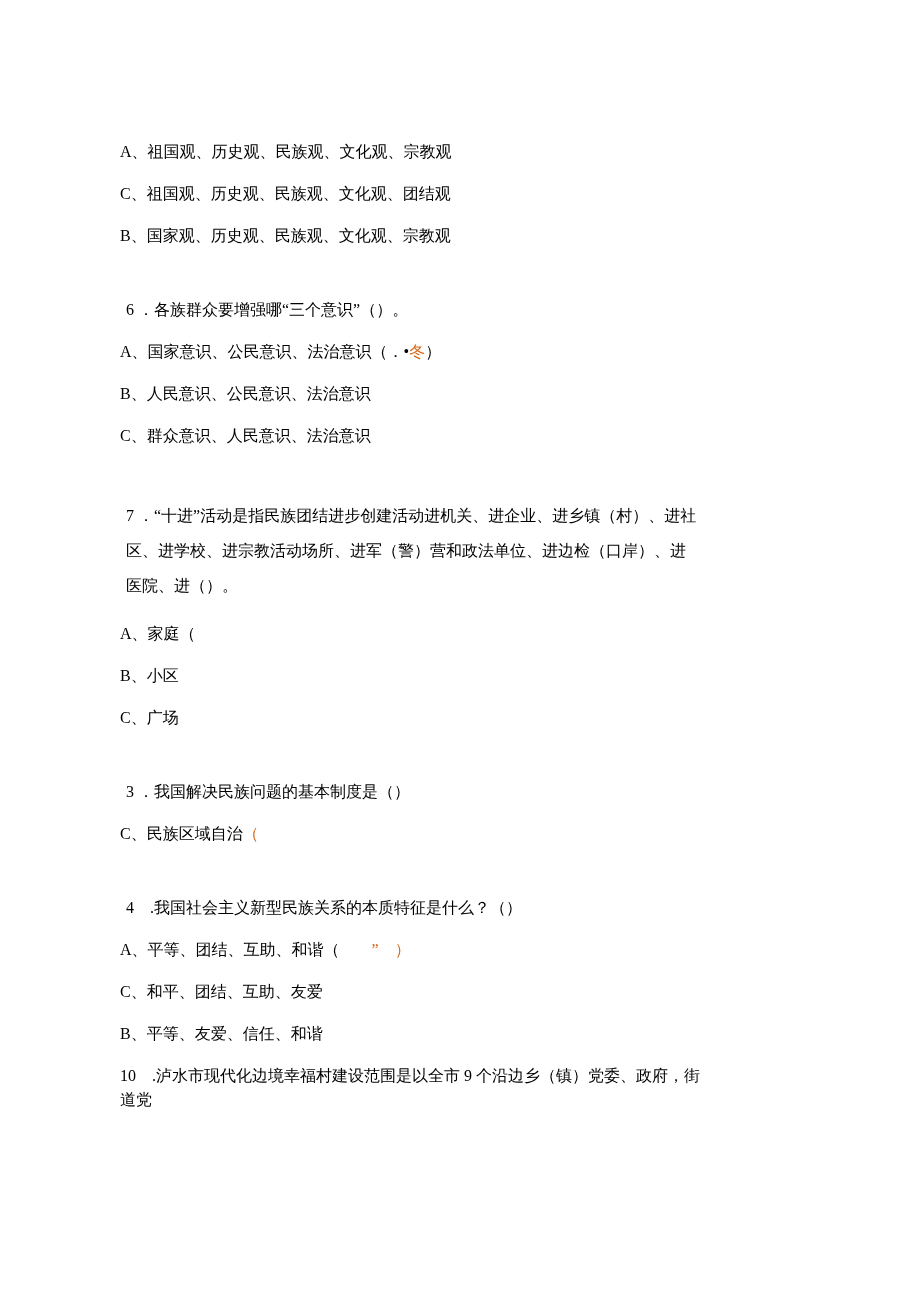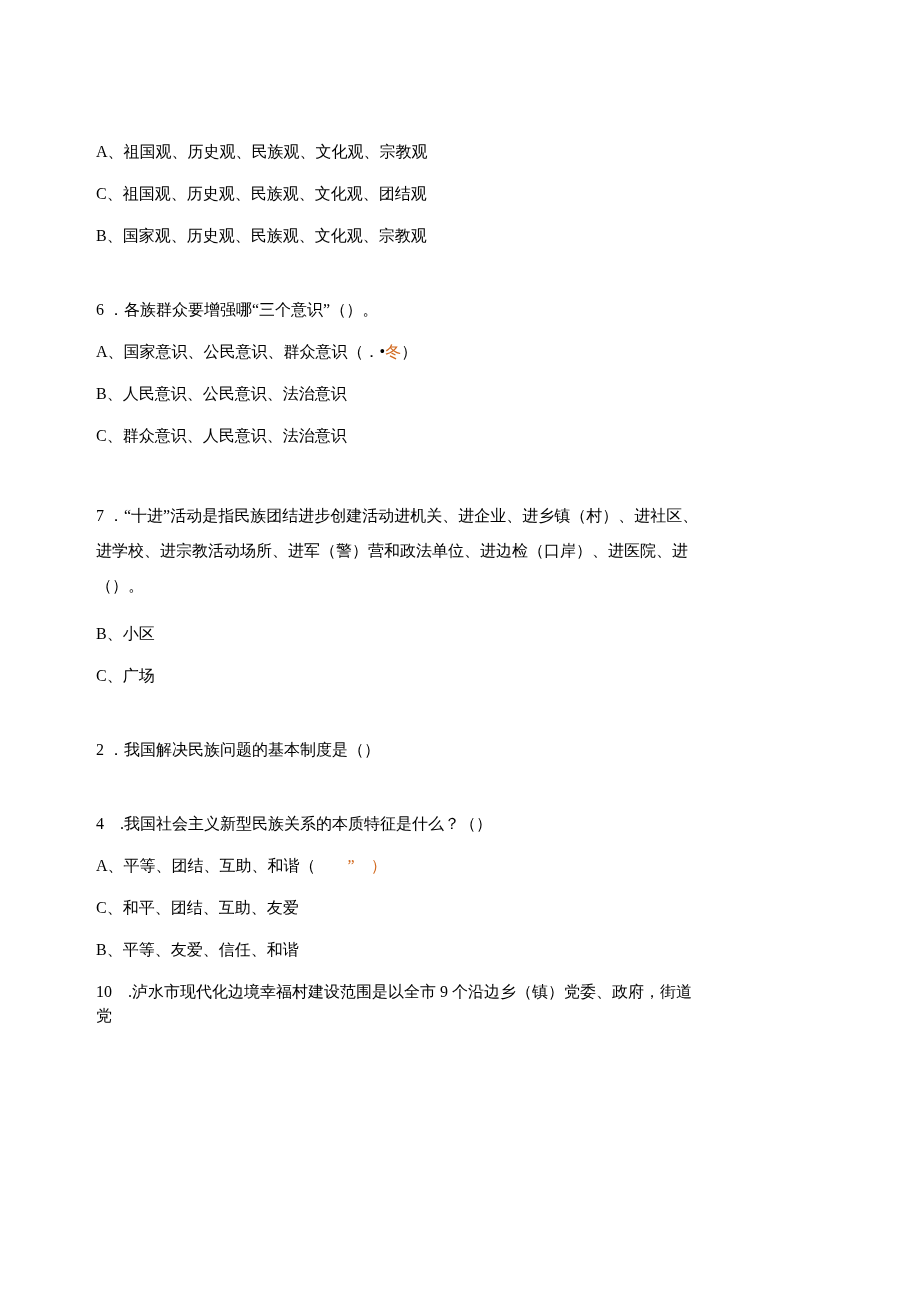--- a/index.html
+++ b/index.html
@@ -7,29 +7,30 @@
     padding: 0;
     background: #ffffff;
     font-family: "SimSun", "宋体", serif;
     font-size: 16px;
     color: #000000;
     line-height: 1.5;
   }
   .page {
     width: 820px;
     min-height: 1301px;
-    padding: 140px 120px 80px 96px;
+    padding: 140px 120px 80px 120px;
     box-sizing: border-box;
   }
   .option {
     margin-bottom: 18px;
   }
   .question-stem {
     margin-top: 50px;
     margin-bottom: 18px;
+    margin-left: 6px;
   }
   .question-stem.first {
     margin-top: 50px;
   }
   .question-stem.q7 {
     line-height: 2.2;
   }
   .para {
     margin-bottom: 18px;
   }
@@ -44,30 +45,34 @@
 <body>
 
 <div class="page">
 
   <div class="option">A、祖国观、历史观、民族观、文化观、宗教观</div>
   <div class="option">C、祖国观、历史观、民族观、文化观、团结观</div>
   <div class="option">B、国家观、历史观、民族观、文化观、宗教观</div>
 
   <div class="question-stem first">6 ．各族群众要增强哪“三个意识”（）。</div>
   <div class="option">
-    <span>A、国家意识、公民意识、群众意识（．•</span><span class="annot">冬</span><span>）</span>
+    <span>A、国家意识、公民意识、法治意识（．•</span><span class="annot">冬</span><span>）</span>
   </div>
   <div class="option">B、人民意识、公民意识、法治意识</div>
   <div class="option">C、群众意识、人民意识、法治意识</div>
 
   <div class="question-stem q7">7 ．“十进”活动是指民族团结进步创建活动进机关、进企业、进乡镇（村）、进社区、进学校、进宗教活动场所、进军（警）营和政法单位、进边检（口岸）、进医院、进（）。</div>
+  <div class="option">A、家庭（</div>
   <div class="option">B、小区</div>
   <div class="option">C、广场</div>
 
-  <div class="question-stem">2 ．我国解决民族问题的基本制度是（）</div>
+  <div class="question-stem">3 ．我国解决民族问题的基本制度是（）</div>
+  <div class="option">
+    <span>C、民族区域自治</span><span class="annot-red">（</span>
+  </div>
 
   <div class="question-stem">4　.我国社会主义新型民族关系的本质特征是什么？（）</div>
   <div class="option">
     <span>A、平等、团结、互助、和谐（　　</span><span class="annot-red">”　）</span>
   </div>
   <div class="option">C、和平、团结、互助、友爱</div>
   <div class="option">B、平等、友爱、信任、和谐</div>
 
   <div class="para" style="margin-top:18px;">10　.泸水市现代化边境幸福村建设范围是以全市 9 个沿边乡（镇）党委、政府，街道党</div>
 

